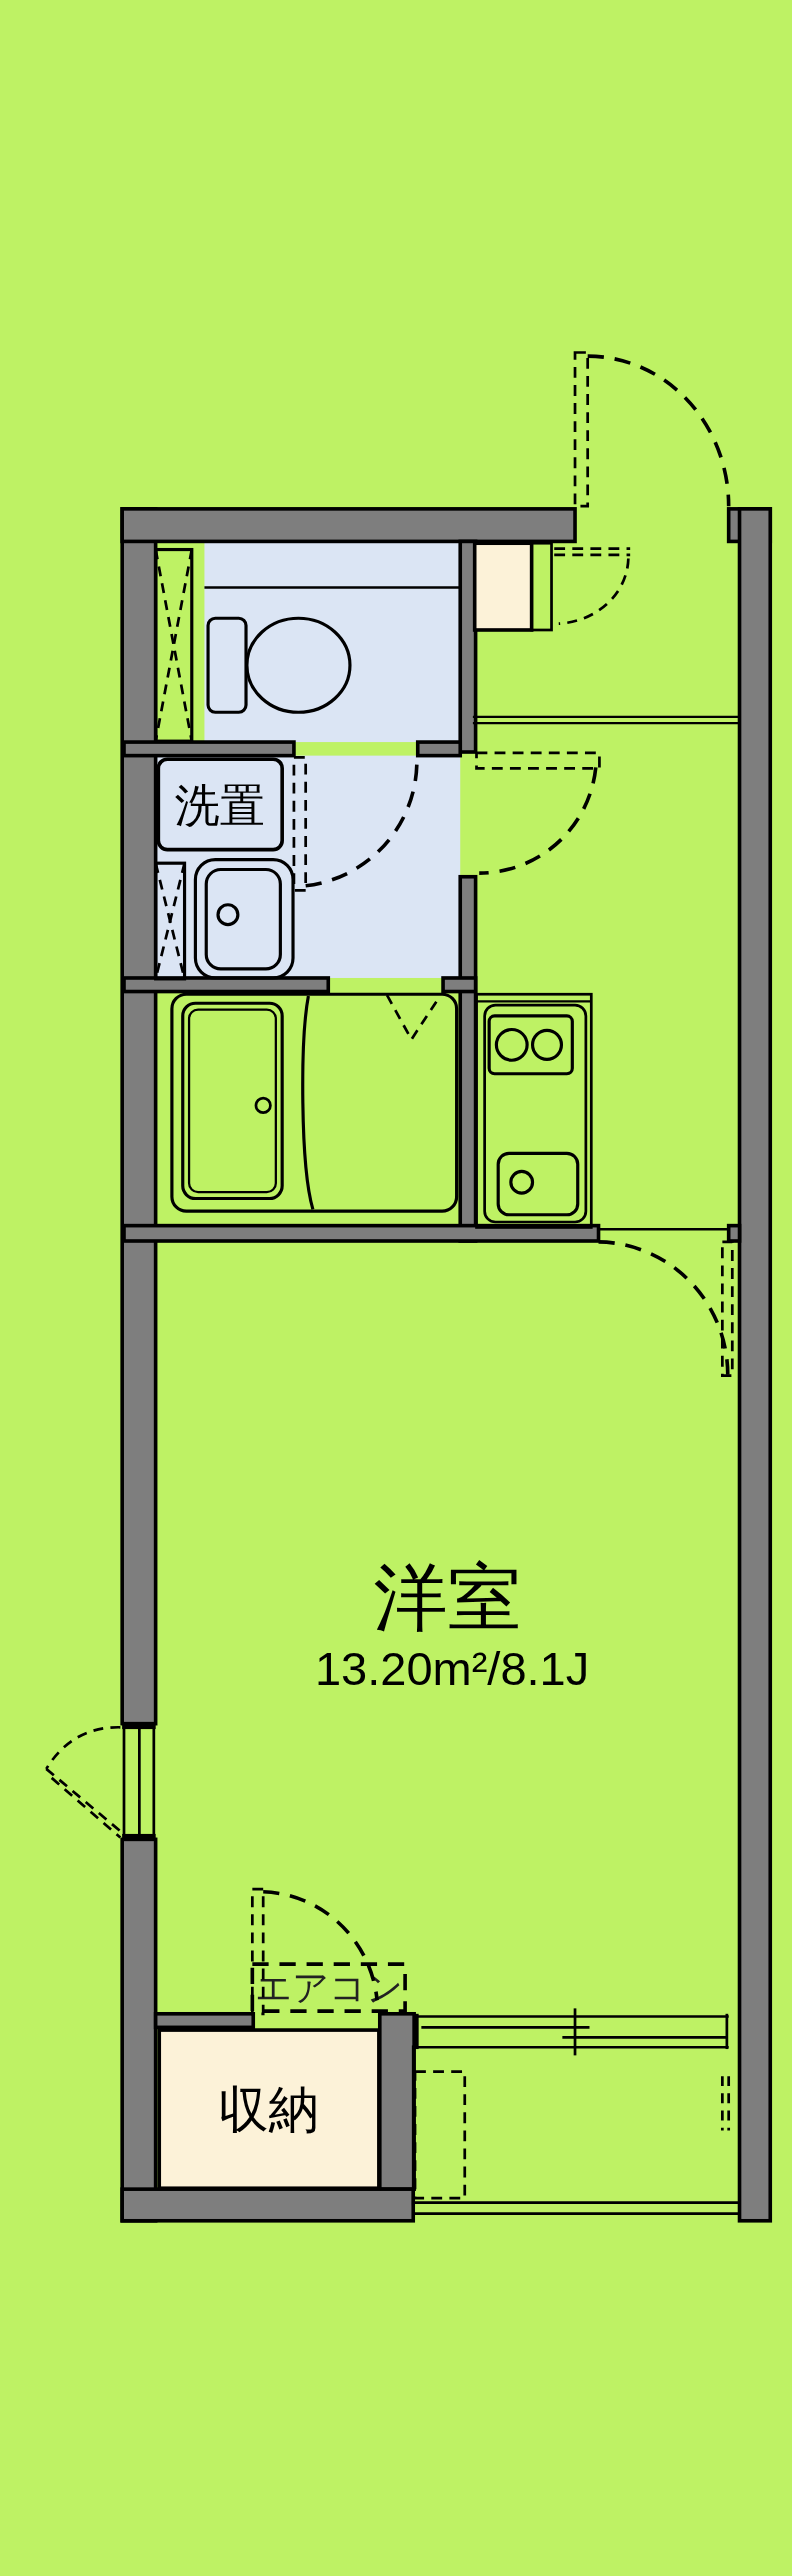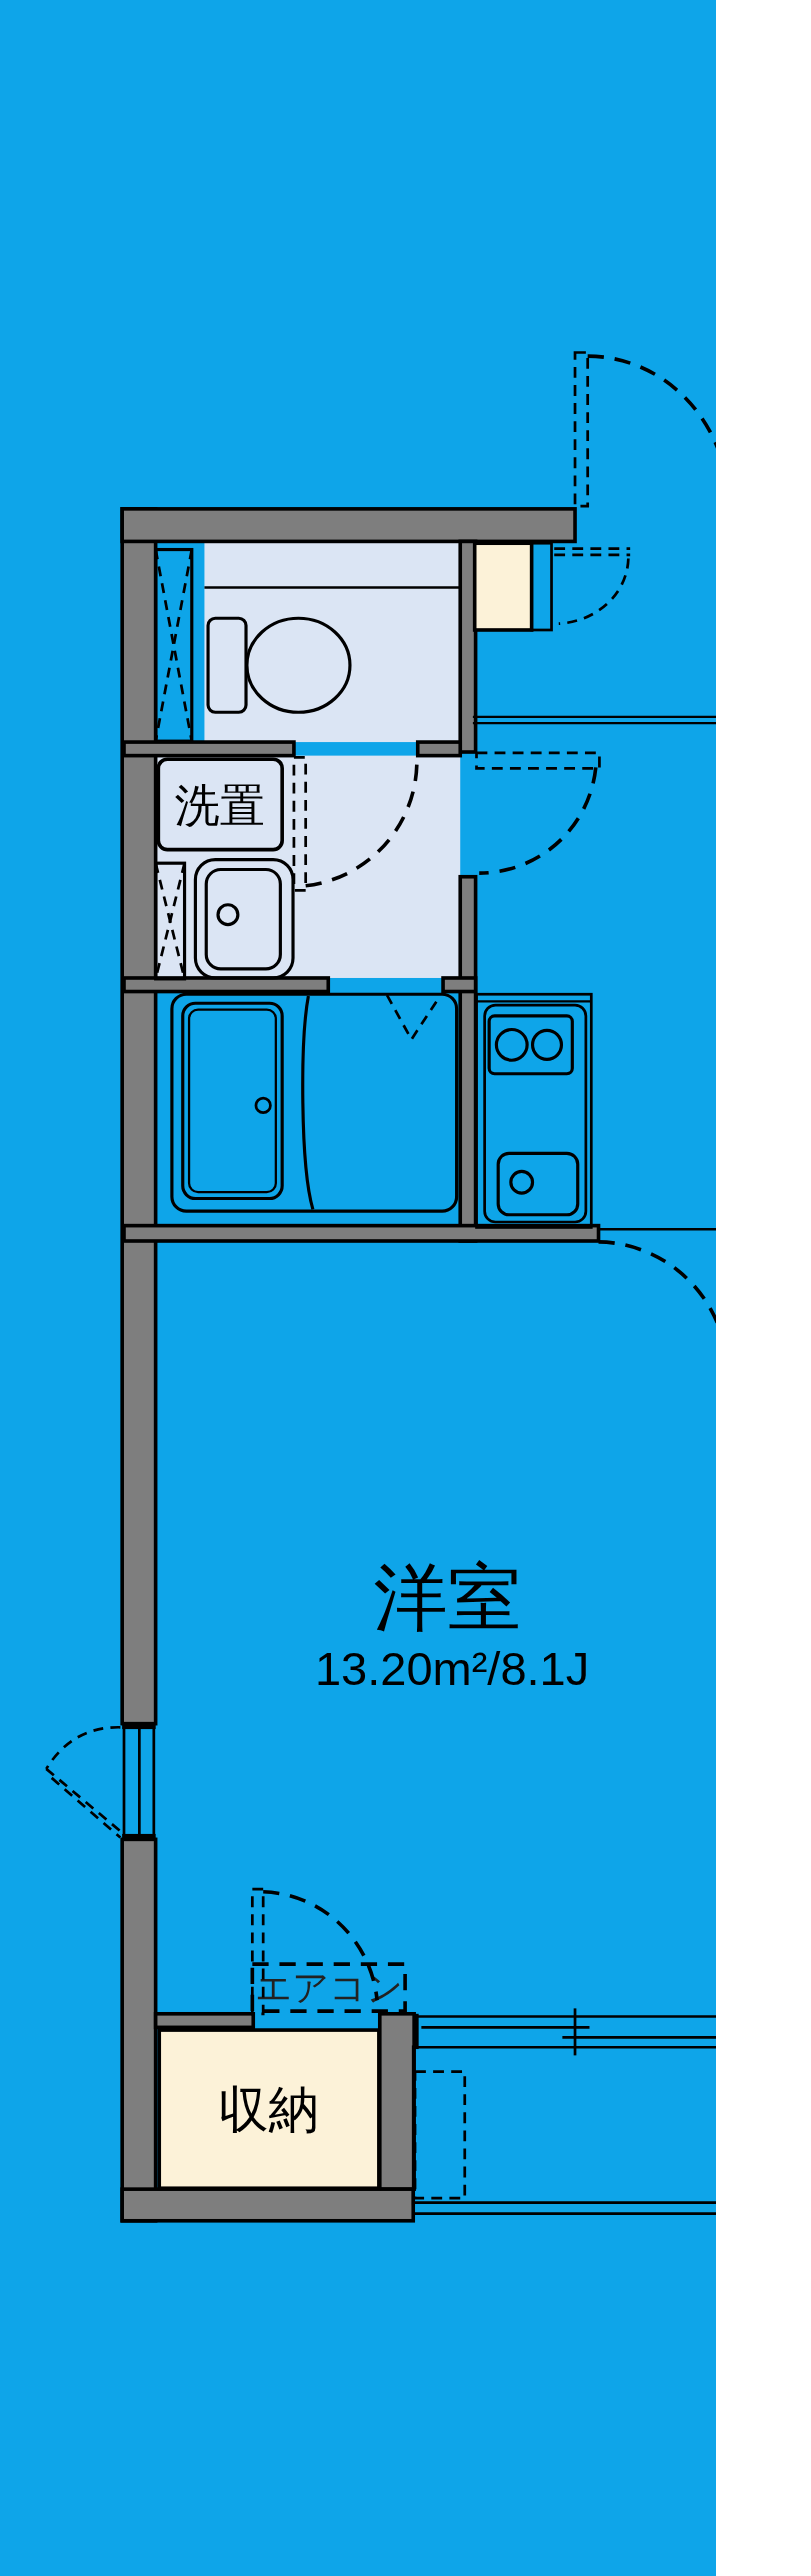--- a/index.html
+++ b/index.html
@@ -1,16 +1,16 @@
 <!DOCTYPE html>
 <html style="font-size:14.5px"><head>
 <meta charset="utf-8">
 <style>
   html,body{margin:0;padding:0;background:#fff;}
-  #stage{position:relative;width:716px;height:2576px;background:#0ea5e9;overflow:hidden;}
+  #stage{position:relative;width:792px;height:2576px;background:#bef264;overflow:hidden;}
   svg{display:block;}
   text{font-family:"Liberation Sans","DejaVu Sans",sans-serif;fill:#000;}
   .wall{fill:#7e7e7e;stroke:#000;stroke-width:4;}
   .blue{fill:#dbe5f4;}
   .cream{fill:#fcf2d8;stroke:#000;stroke-width:4;}
   .white{fill:#ffffff;}
   .ln{stroke:#000;fill:none;}
   .sw2{stroke-width:2.5;} .sw3{stroke-width:3;} .sw35{stroke-width:3.5;} .sw4{stroke-width:4;}
   .dash{stroke:#000;fill:none;stroke-dasharray:18 12;stroke-width:4;}
   .dash-s{stroke:#000;fill:none;stroke-dasharray:11 8;stroke-width:3;}

